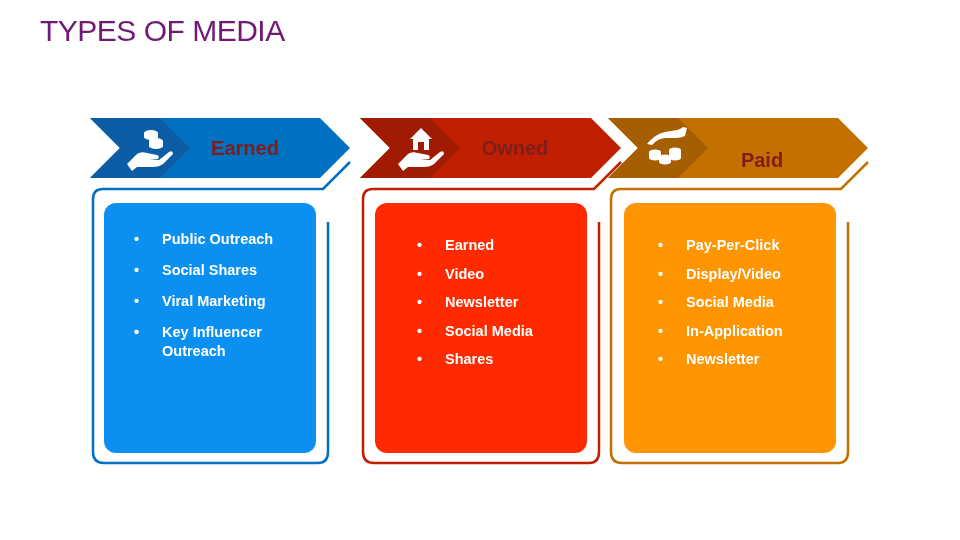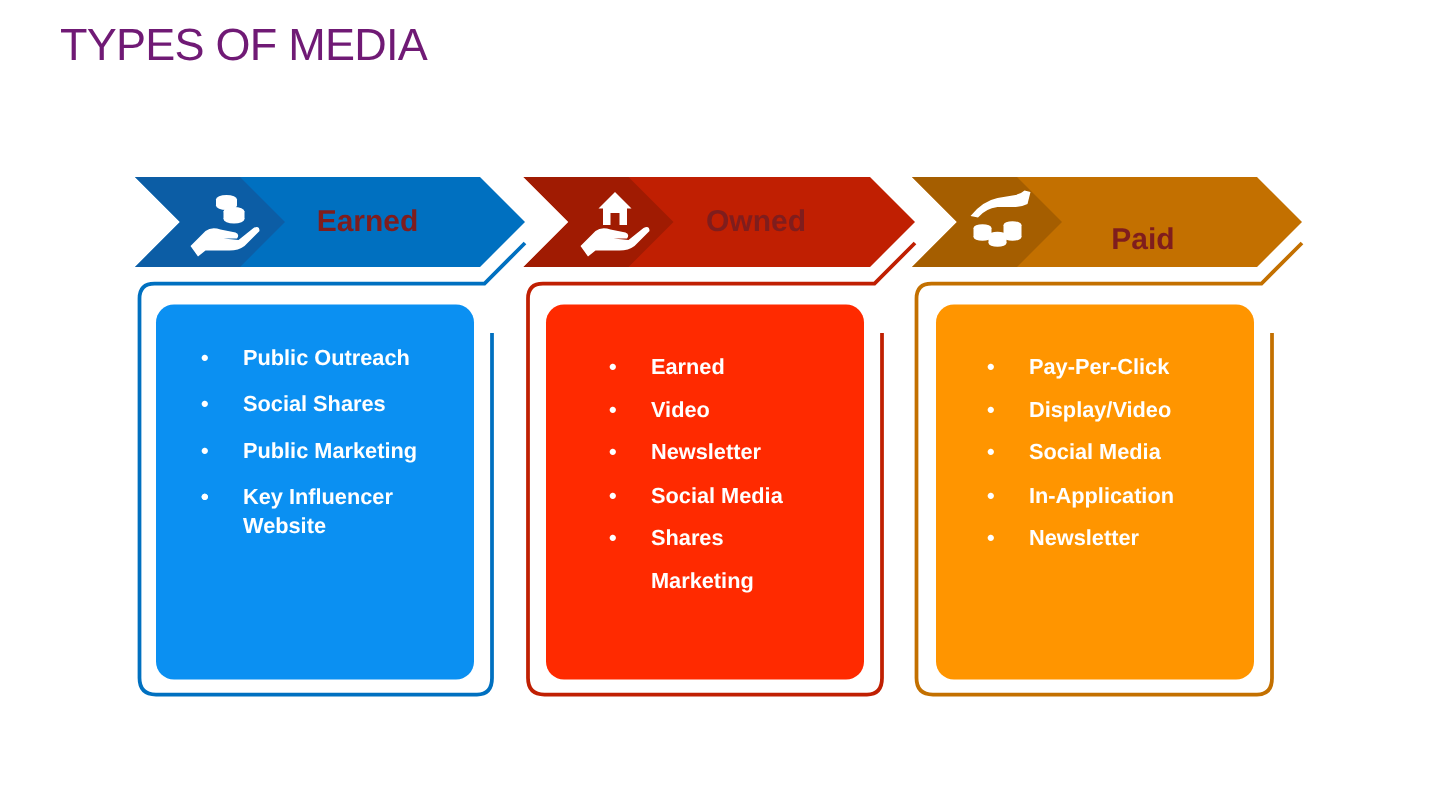--- a/index.html
+++ b/index.html
@@ -50,28 +50,28 @@
           <ellipse cx="33" cy="22" rx="7" ry="3"></ellipse>
         <path d="M4 40 L14 30 Q18 27 24 29 L34 31 Q37 32 35 35 L26 35 L36 36 L46 28 Q50 26 50 30 L40 40 Q36 43 30 43 L14 43 L9 47 Z"></path>
       </g>
     </svg>
   </span>
   <div class="hdr-label" style="left:185px;">Earned</div>
   <div class="panel" style="left:104px; background:#0B90F2;">
     <ul style="left:30px; top:27px;">
       <li style="margin-bottom:12px;"><span class="bullet">•</span><span>Public Outreach</span></li>
       <li style="margin-bottom:12px;"><span class="bullet">•</span><span>Social Shares</span></li>
-      <li style="margin-bottom:12px;"><span class="bullet">•</span><span>Public Marketing</span></li>
+      <li style="margin-bottom:12px;"><span class="bullet">•</span><span>Viral Marketing</span></li>
       <li style="margin-bottom:12px; width:90px;"><span class="bullet">•</span></li>
-      <li style="width:110px;"><span class="bullet">•</span><span>Key Influencer Website</span></li>
+      <li style="width:110px;"><span class="bullet">•</span><span>Key Influencer Outreach</span></li>
     </ul>
   </div>
 </div>
 
-<div class="col" style="left:0;">
+<div class="col" style="left:11px;">
   <svg class="frame" width="960" height="540">
     <polygon points="349,118 580,118 610,148 580,178 349,178 379,148" fill="#C01F02"></polygon>
     <polygon points="349,118 419,118 449,148 419,178 349,178 379,148" fill="#A01B02"></polygon>
     <path d="M 610,162 L 583,189 L 362,189 Q 352,189 352,199 L 352,452 Q 352,463 363,463 L 578,463 Q 588,463 588,452 L 588,222" fill="none" stroke="#C01F02" stroke-width="2.5"></path>
   </svg>
   <span class="icon" style="left:383px;">
     <svg width="54" height="48" viewBox="0 0 54 48">
       <g fill="#fff">
         <path d="M27 4 L16 15 L19 15 L19 26 L35 26 L35 15 L38 15 Z"></path>
         <rect x="24" y="18" width="6" height="8" fill="#A01B02"></rect>
@@ -80,21 +80,20 @@
     </svg>
   </span>
   <div class="hdr-label" style="left:444px;">Owned</div>
   <div class="panel" style="left:364px; background:#FF2A00;">
     <ul style="left:42px; top:33px;">
       <li style="margin-bottom:9.5px;"><span class="bullet">•</span><span>Earned</span></li>
       <li style="margin-bottom:9.5px;"><span class="bullet">•</span><span>Video</span></li>
       <li style="margin-bottom:9.5px;"><span class="bullet">•</span><span>Newsletter</span></li>
       <li style="margin-bottom:9.5px;"><span class="bullet">•</span><span>Social Media</span></li>
       <li style="margin-bottom:9.5px;"><span class="bullet">•</span><span>Shares</span></li>
-      <li><span>Marketing</span></li>
     </ul>
   </div>
 </div>
 
 <div class="col" style="left:0;">
   <svg class="frame" width="960" height="540">
     <polygon points="608,118 838,118 868,148 838,178 608,178 638,148" fill="#C37000"></polygon>
     <polygon points="608,118 678,118 708,148 678,178 608,178 638,148" fill="#A55E00"></polygon>
     <path d="M 868,162 L 841,189 L 621,189 Q 611,189 611,199 L 611,452 Q 611,463 622,463 L 838,463 Q 848,463 848,452 L 848,222" fill="none" stroke="#C37000" stroke-width="2.5"></path>
   </svg>

